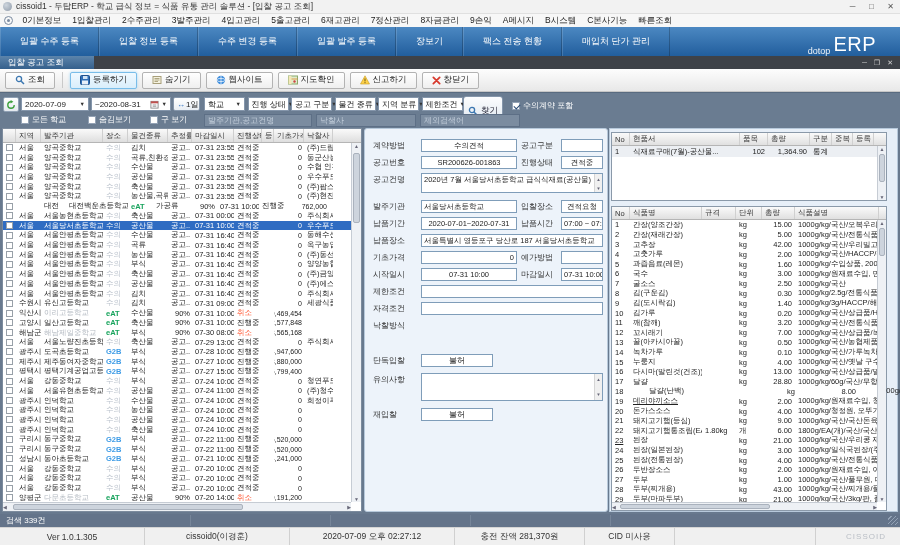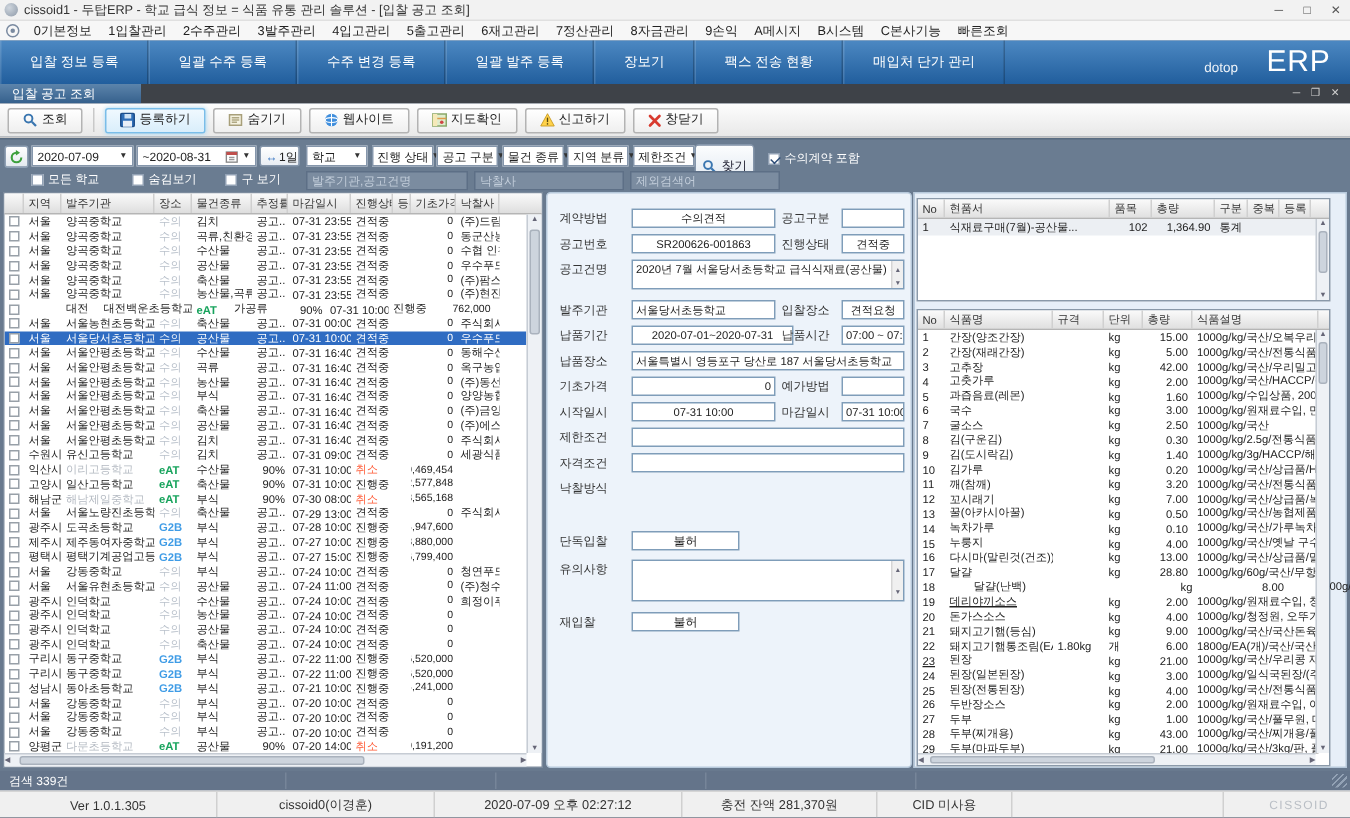--- a/index.html
+++ b/index.html
@@ -21,21 +21,21 @@
             display:flex;align-items:center;justify-content:center;}
   .menu-app i{width:3px;height:3px;border-radius:50%;background:#7a8aa0;}
   .menu-item{padding:0 5.5px;line-height:13px;}
 
   
   .bluebar{position:absolute;top:27px;left:0;right:0;height:29px;
            background:linear-gradient(#4c88c2,#failed 60%,#215e9d);background:linear-gradient(#4c88c2,#215e9d);
            display:flex;align-items:stretch;}
   .blue-btn{color:#fff;font-size:9px;display:flex;align-items:center;padding:0 19px;
             border-right:1px solid rgba(0,0,0,.22);border-left:1px solid rgba(255,255,255,.14);}
-  .logo{margin-left:auto;color:#fff;display:flex;align-items:center;padding-right:13px;gap:16px;}
+  .logo{margin-left:auto;color:#fff;display:flex;align-items:flex-end;padding-right:24px;}
   .logo .sm{font-size:9px;opacity:.92;margin-right:3px;margin-top:6px;}
   .logo .bg{font-size:20px;letter-spacing:.5px;font-weight:300;}
 
   
   .tabstrip{position:absolute;top:56px;left:0;right:0;height:13px;background:#3e4248;display:flex;}
   .tab{background:linear-gradient(#5c84ab,#35608c);color:#fff;font-size:8.5px;line-height:13px;
        padding:0 30px 0 8px;}
   .mdi-controls{margin-left:auto;display:flex;align-items:center;gap:7px;padding-right:7px;
                 color:#cfcfcf;font-size:7px;line-height:13px;}
 
@@ -168,22 +168,22 @@
         <span class="menu-item">9손익</span>
         <span class="menu-item">A메시지</span>
         <span class="menu-item">B시스템</span>
         <span class="menu-item">C본사기능</span>
         <span class="menu-item">빠른조회</span>
       </div>
   </div>
 
   <div class="bluebar">
     <div id="blue-buttons" style="display:flex;align-items:stretch;">
+        <div class="blue-btn">일괄 수주 등록</div>
         <div class="blue-btn">입찰 정보 등록</div>
-        <div class="blue-btn">일괄 수주 등록</div>
         <div class="blue-btn">수주 변경 등록</div>
         <div class="blue-btn">일괄 발주 등록</div>
         <div class="blue-btn">장보기</div>
         <div class="blue-btn">팩스 전송 현황</div>
         <div class="blue-btn">매입처 단가 관리</div>
       </div>
     <div class="logo">
       <span class="sm">dotop</span>
       <span class="bg">ERP</span>
     </div>
@@ -949,21 +949,21 @@
       <div class="frm-lbl" style="left: 8px; top: 44px;">공고건명</div>
       <div class="frm-ta" style="left: 56px; top: 44px; width: 182px; height: 20px;">2020년 7월 서울당서초등학교 급식식재료(공산물) 견적요청<div class="ta-sb">
           <span>▲</span>
           <span>▼</span>
         </div></div>
       <div class="frm-lbl" style="left: 8px; top: 71px;">발주기관</div>
       <div class="frm-f l" style="left: 56px; top: 71px; width: 96px;">서울당서초등학교</div>
       <div class="frm-lbl" style="left: 156px; top: 71px;">입찰장소</div>
       <div class="frm-f c" style="left: 196px; top: 71px; width: 42px;">견적요청</div>
       <div class="frm-lbl" style="left: 8px; top: 88px;">납품기간</div>
-      <div class="frm-f c" style="left: 56px; top: 88px; width: 108px;">2020-07-01~2020-07-31</div>
+      <div class="frm-f c" style="left: 56px; top: 88px; width: 96px;">2020-07-01~2020-07-31</div>
       <div class="frm-lbl" style="left: 156px; top: 88px;">납품시간</div>
       <div class="frm-f c" style="left: 196px; top: 88px; width: 42px;">07:00 ~ 07:00</div>
       <div class="frm-lbl" style="left: 8px; top: 105px;">납품장소</div>
       <div class="frm-f l" style="left: 56px; top: 105px; width: 182px;">서울특별시 영등포구 당산로 187 서울당서초등학교</div>
       <div class="frm-lbl" style="left: 8px; top: 122px;">기초가격</div>
       <div class="frm-f r" style="left: 56px; top: 122px; width: 96px;">0</div>
       <div class="frm-lbl" style="left: 156px; top: 122px;">예가방법</div>
       <div class="frm-f c" style="left: 196px; top: 122px; width: 42px;"></div>
       <div class="frm-lbl" style="left: 8px; top: 139px;">시작일시</div>
       <div class="frm-f c" style="left: 56px; top: 139px; width: 96px;">07-31 10:00</div>

